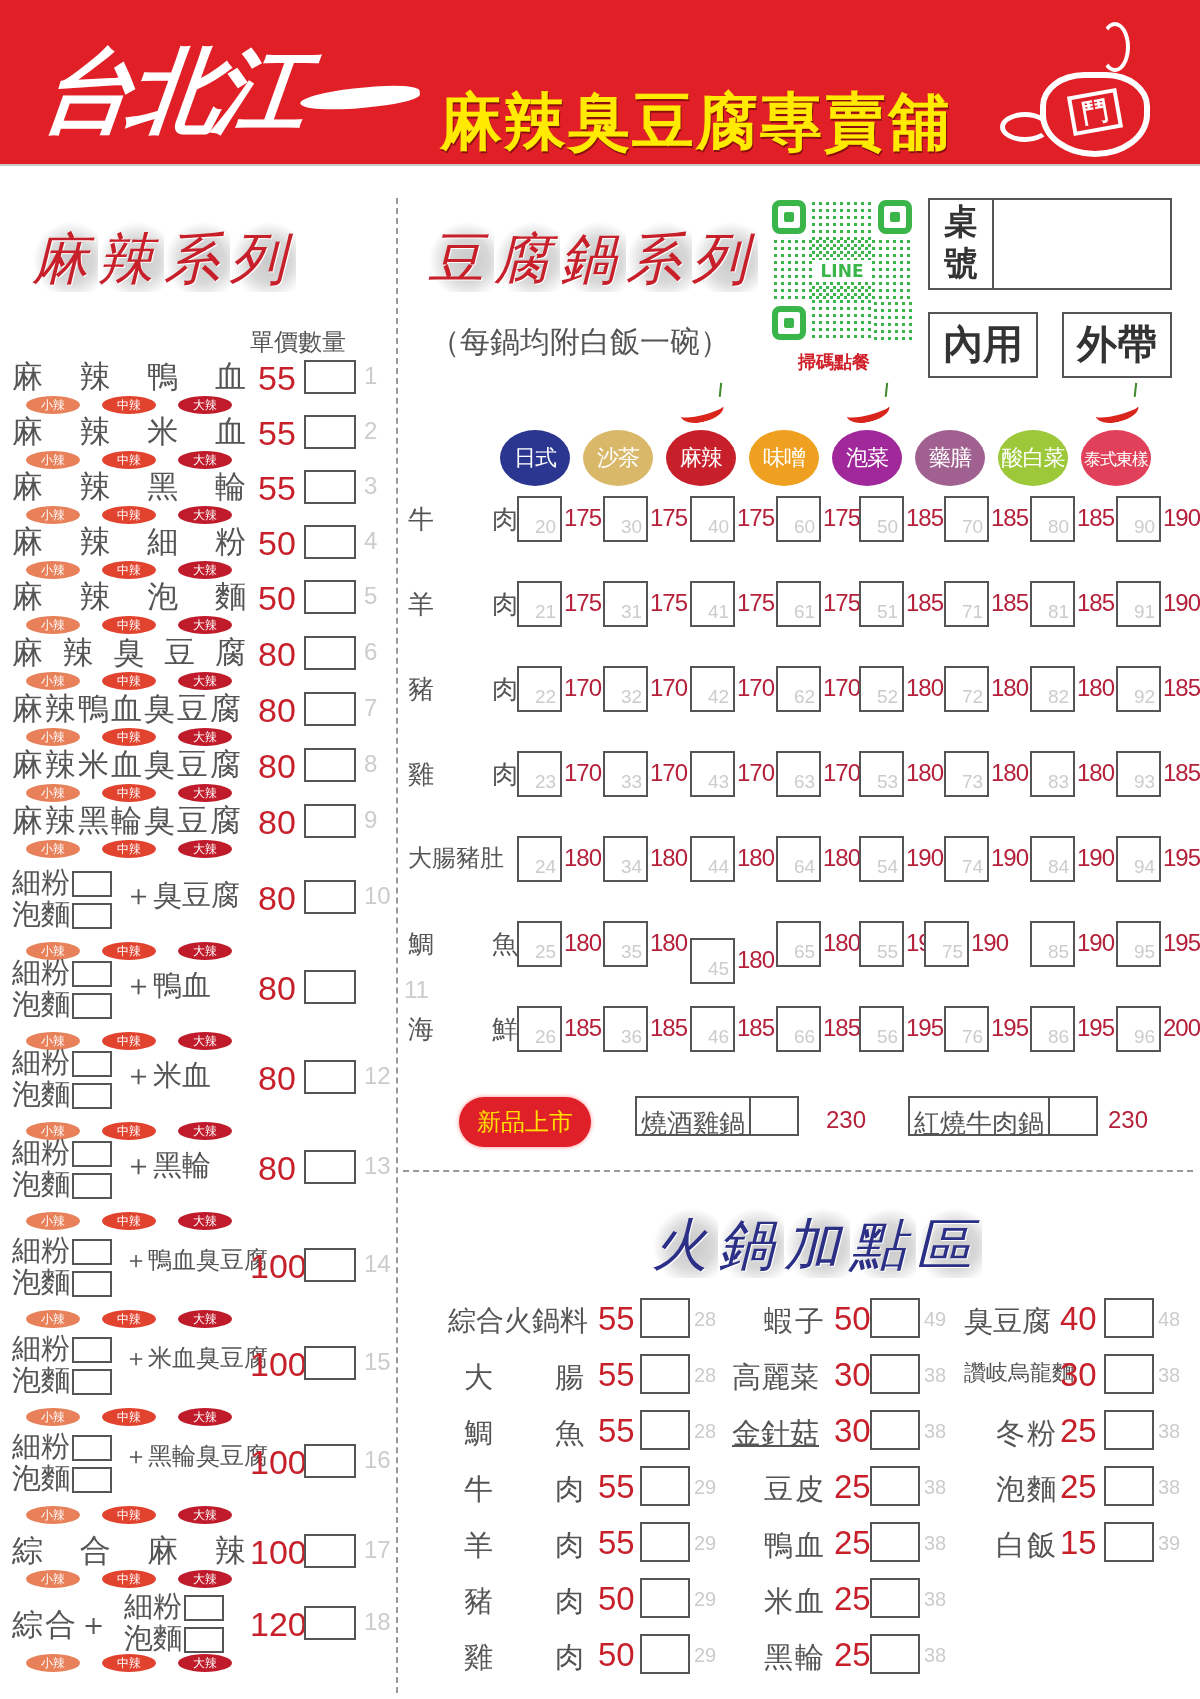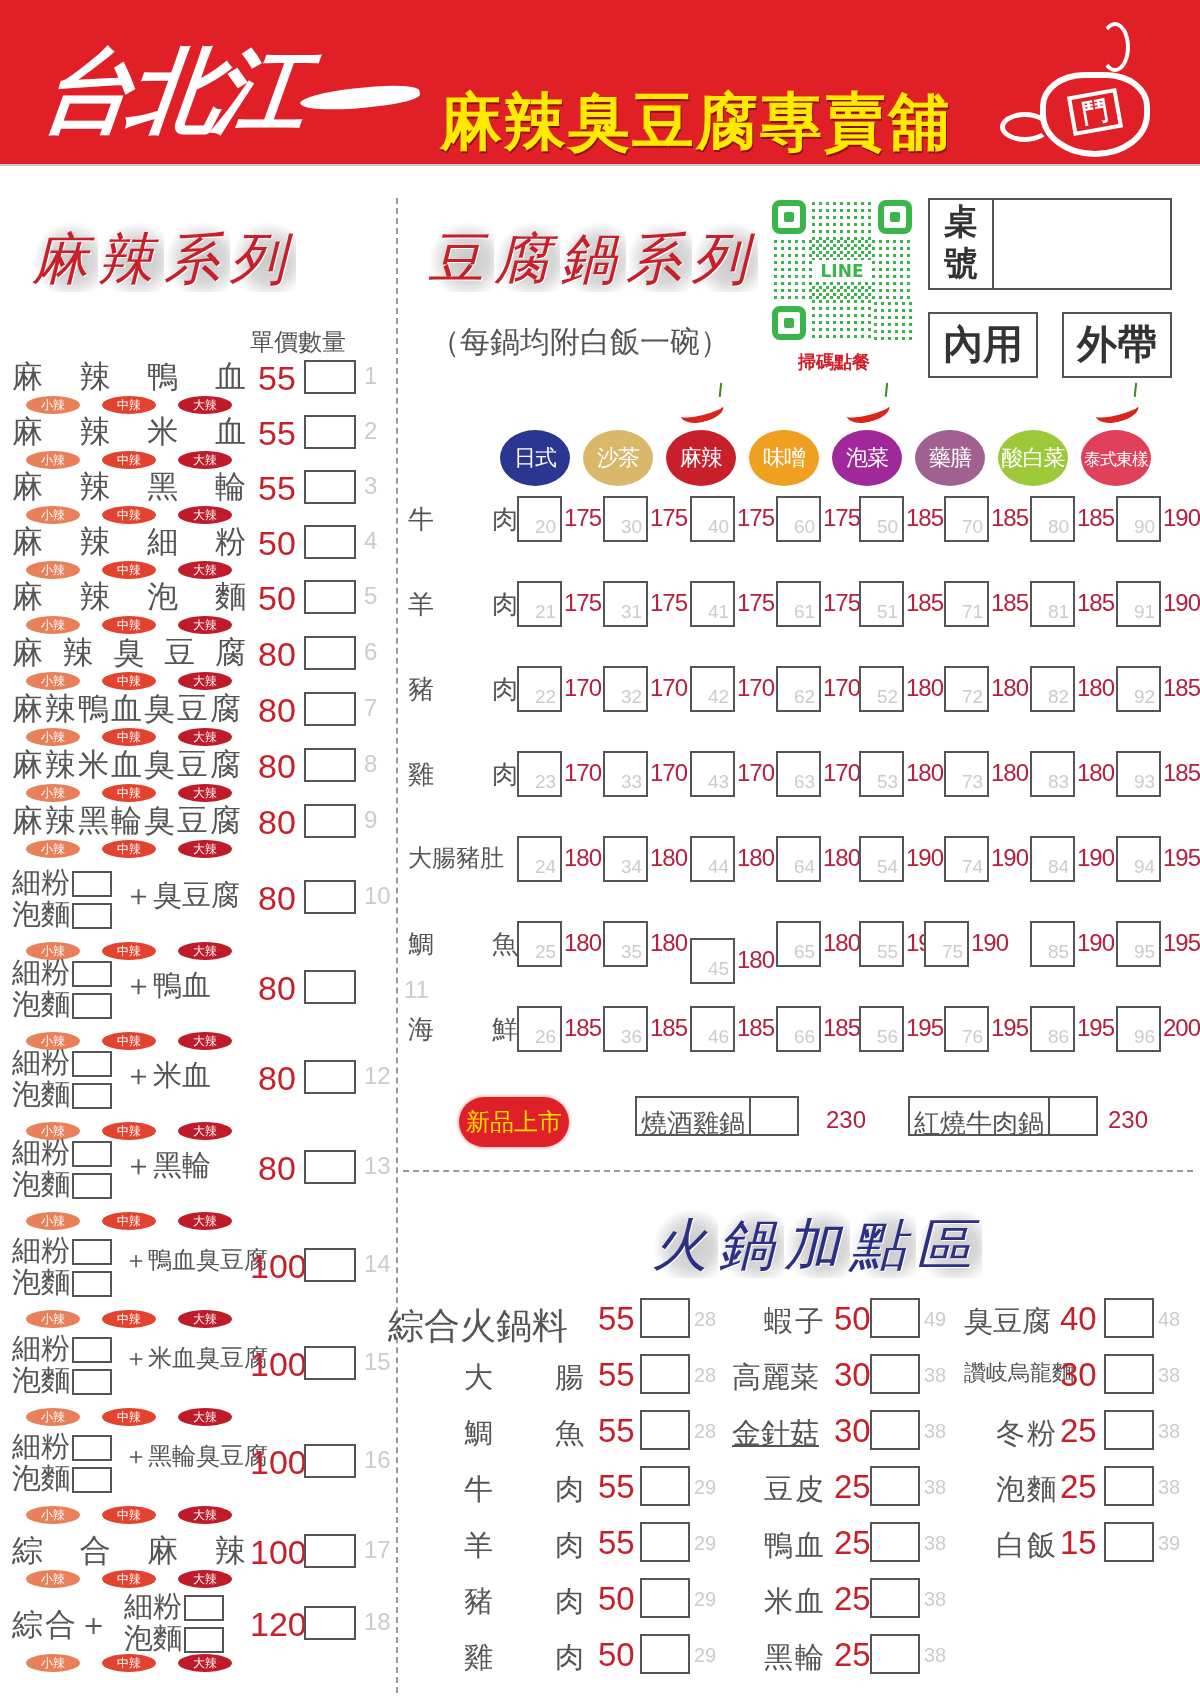--- a/index.html
+++ b/index.html
@@ -41,21 +41,21 @@
 .broth{width:70px;height:56px;border-radius:50%;color:#fff;font-size:22px;text-align:center;line-height:56px;position:relative;white-space:nowrap;letter-spacing:-1px}
 .broth .chili{position:absolute;left:14px;top:-30px;width:44px;height:22px;border-bottom:7px solid #d9251c;border-radius:0 0 50% 50%;transform:rotate(-14deg)}
 .broth .chili::after{content:"";position:absolute;right:-2px;top:-12px;width:2px;height:14px;background:#3f8a2a;transform:rotate(20deg)}
 .potrow{position:absolute;left:404px;width:796px;height:50px}
 .potname{position:absolute;left:4px;top:6px;width:110px;font-size:26px;color:#555;display:flex;justify-content:space-between}
 .cell{position:absolute;top:0;width:136px;height:48px}
 .cell .qbox{left:0;top:0;width:45px;height:46px}
 .cell .ci{position:absolute;left:18px;top:20px;font-family:"Liberation Sans",sans-serif;font-size:19px;color:#ccc}
 .cell .cp{position:absolute;left:47px;top:8px;font-family:"Liberation Sans",sans-serif;font-size:24px;color:#b5203a;letter-spacing:-1px}
 
-.newbadge{position:absolute;left:459px;top:1097px;width:110px;height:50px;background:#e02028;border-radius:25px;color:#ffe000;font-size:24px;text-align:center;line-height:50px;box-shadow:0 0 4px #f88}
+.newbadge{position:absolute;left:459px;top:1097px;width:132px;height:50px;background:#e02028;border-radius:25px;color:#ffe000;font-size:24px;text-align:center;line-height:50px;box-shadow:0 0 4px #f88}
 .newitem{position:absolute;top:1096px;height:40px;border:2.5px solid #555;display:flex}
 .newitem .nname{font-size:26px;color:#555;padding:8px 4px;white-space:nowrap}
 .newitem .nbox{border-left:2.5px solid #555;width:48px}
 .newprice{position:absolute;top:1106px;font-family:"Liberation Sans",sans-serif;font-size:24px;color:#b5203a}
 
 .qr{position:absolute;left:772px;top:200px;width:140px;height:140px;border:0}
 .qr .finder{position:absolute;width:34px;height:34px;border:6px solid #39b54a;border-radius:8px}
 .qr .finder::after{content:"";position:absolute;left:6px;top:6px;width:10px;height:10px;background:#39b54a;border-radius:2px}
 .qr .dots{position:absolute;left:38px;top:0;width:62px;height:140px;background-image:radial-gradient(#39b54a 35%,transparent 40%);background-size:7px 7px}
 .qr .dots2{position:absolute;left:0;top:38px;width:140px;height:64px;background-image:radial-gradient(#39b54a 35%,transparent 40%);background-size:7px 7px}
@@ -709,21 +709,21 @@
 
 <div class="sec-title blue" style="left:652px;top:1208px">
   <span>火</span>
     <span>鍋</span>
     <span>加</span>
     <span>點</span>
     <span>區</span>
 </div>
 <div id="addons">
     <div class="addrow" style="left: 0px; top: 1298px;">
-      <div class="addname" style="left: 408px; width: 160px; font-size: 36px; justify-content: flex-end;">
+      <div class="addname" style="left: 448px; width: 160px; font-size: 28px;">
         <span>綜合火鍋料</span>
       </div>
       <div class="addprice" style="left: 598px;">55</div>
       <div class="qbox" style="left: 640px;"></div>
       <div class="addidx" style="left: 694px;">28</div>
     </div>
     <div class="addrow" style="left: 0px; top: 1354px;">
       <div class="addname" style="left: 464px; width: 120px;">
         <span>大</span>
         <span>腸</span>

